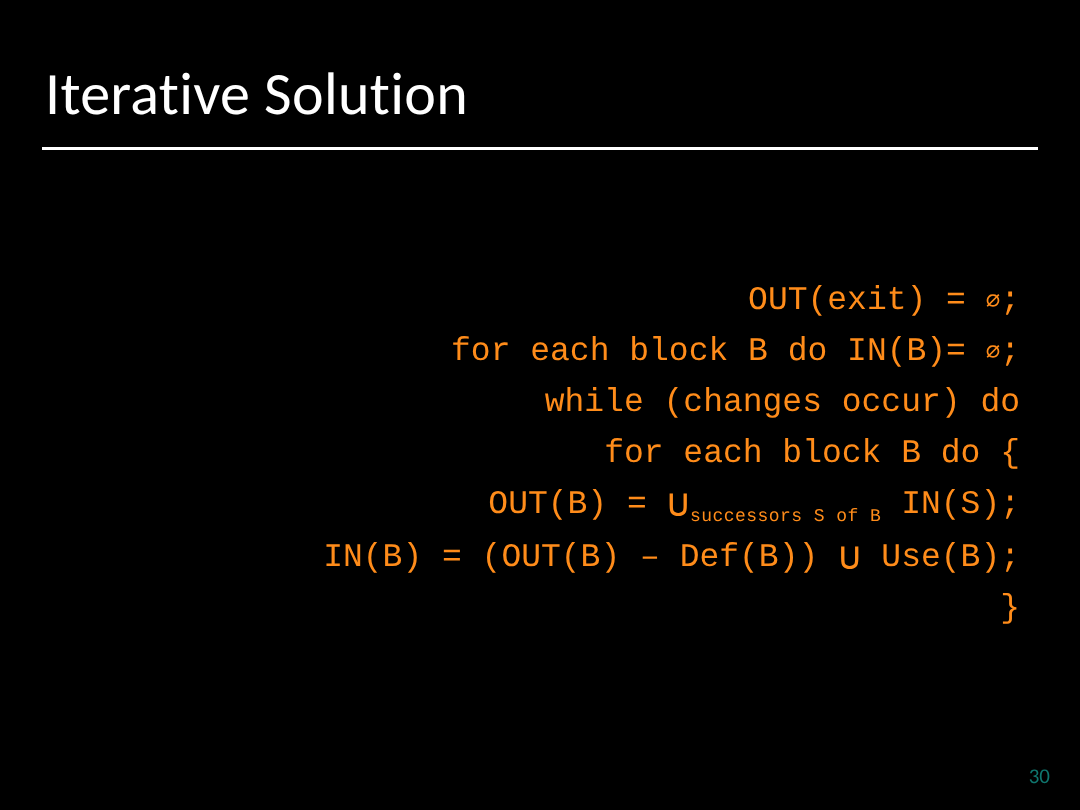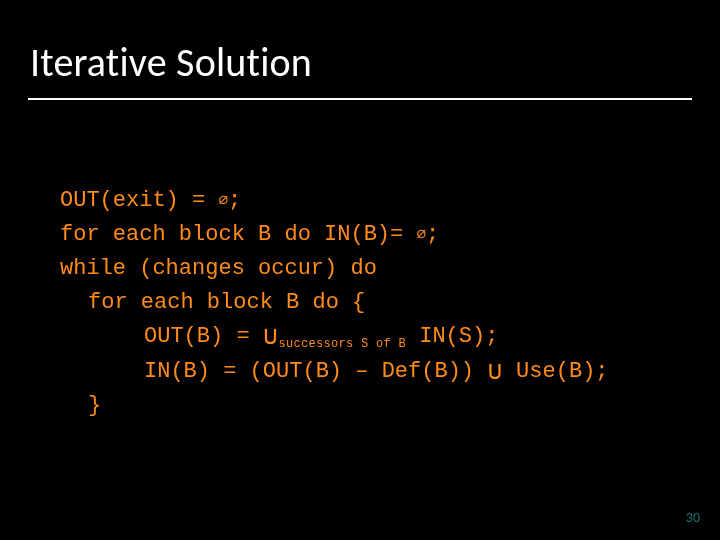--- a/index.html
+++ b/index.html
@@ -39,20 +39,21 @@
   .code {
     position: absolute;
     left: 60px;
     top: 150px;
     right: 40px;
     font-family: "Consolas", "Menlo", "Courier New", monospace;
     font-size: 22px;
     line-height: 1.55;
     color: #ff8c1a;
     white-space: pre;
+    text-align: right;
   }
   .code .sub {
     font-size: 12px;
     vertical-align: sub;
     letter-spacing: 0.3px;
   }
   .code .big {
     font-size: 26px;
     line-height: 0;
     vertical-align: -2px;

